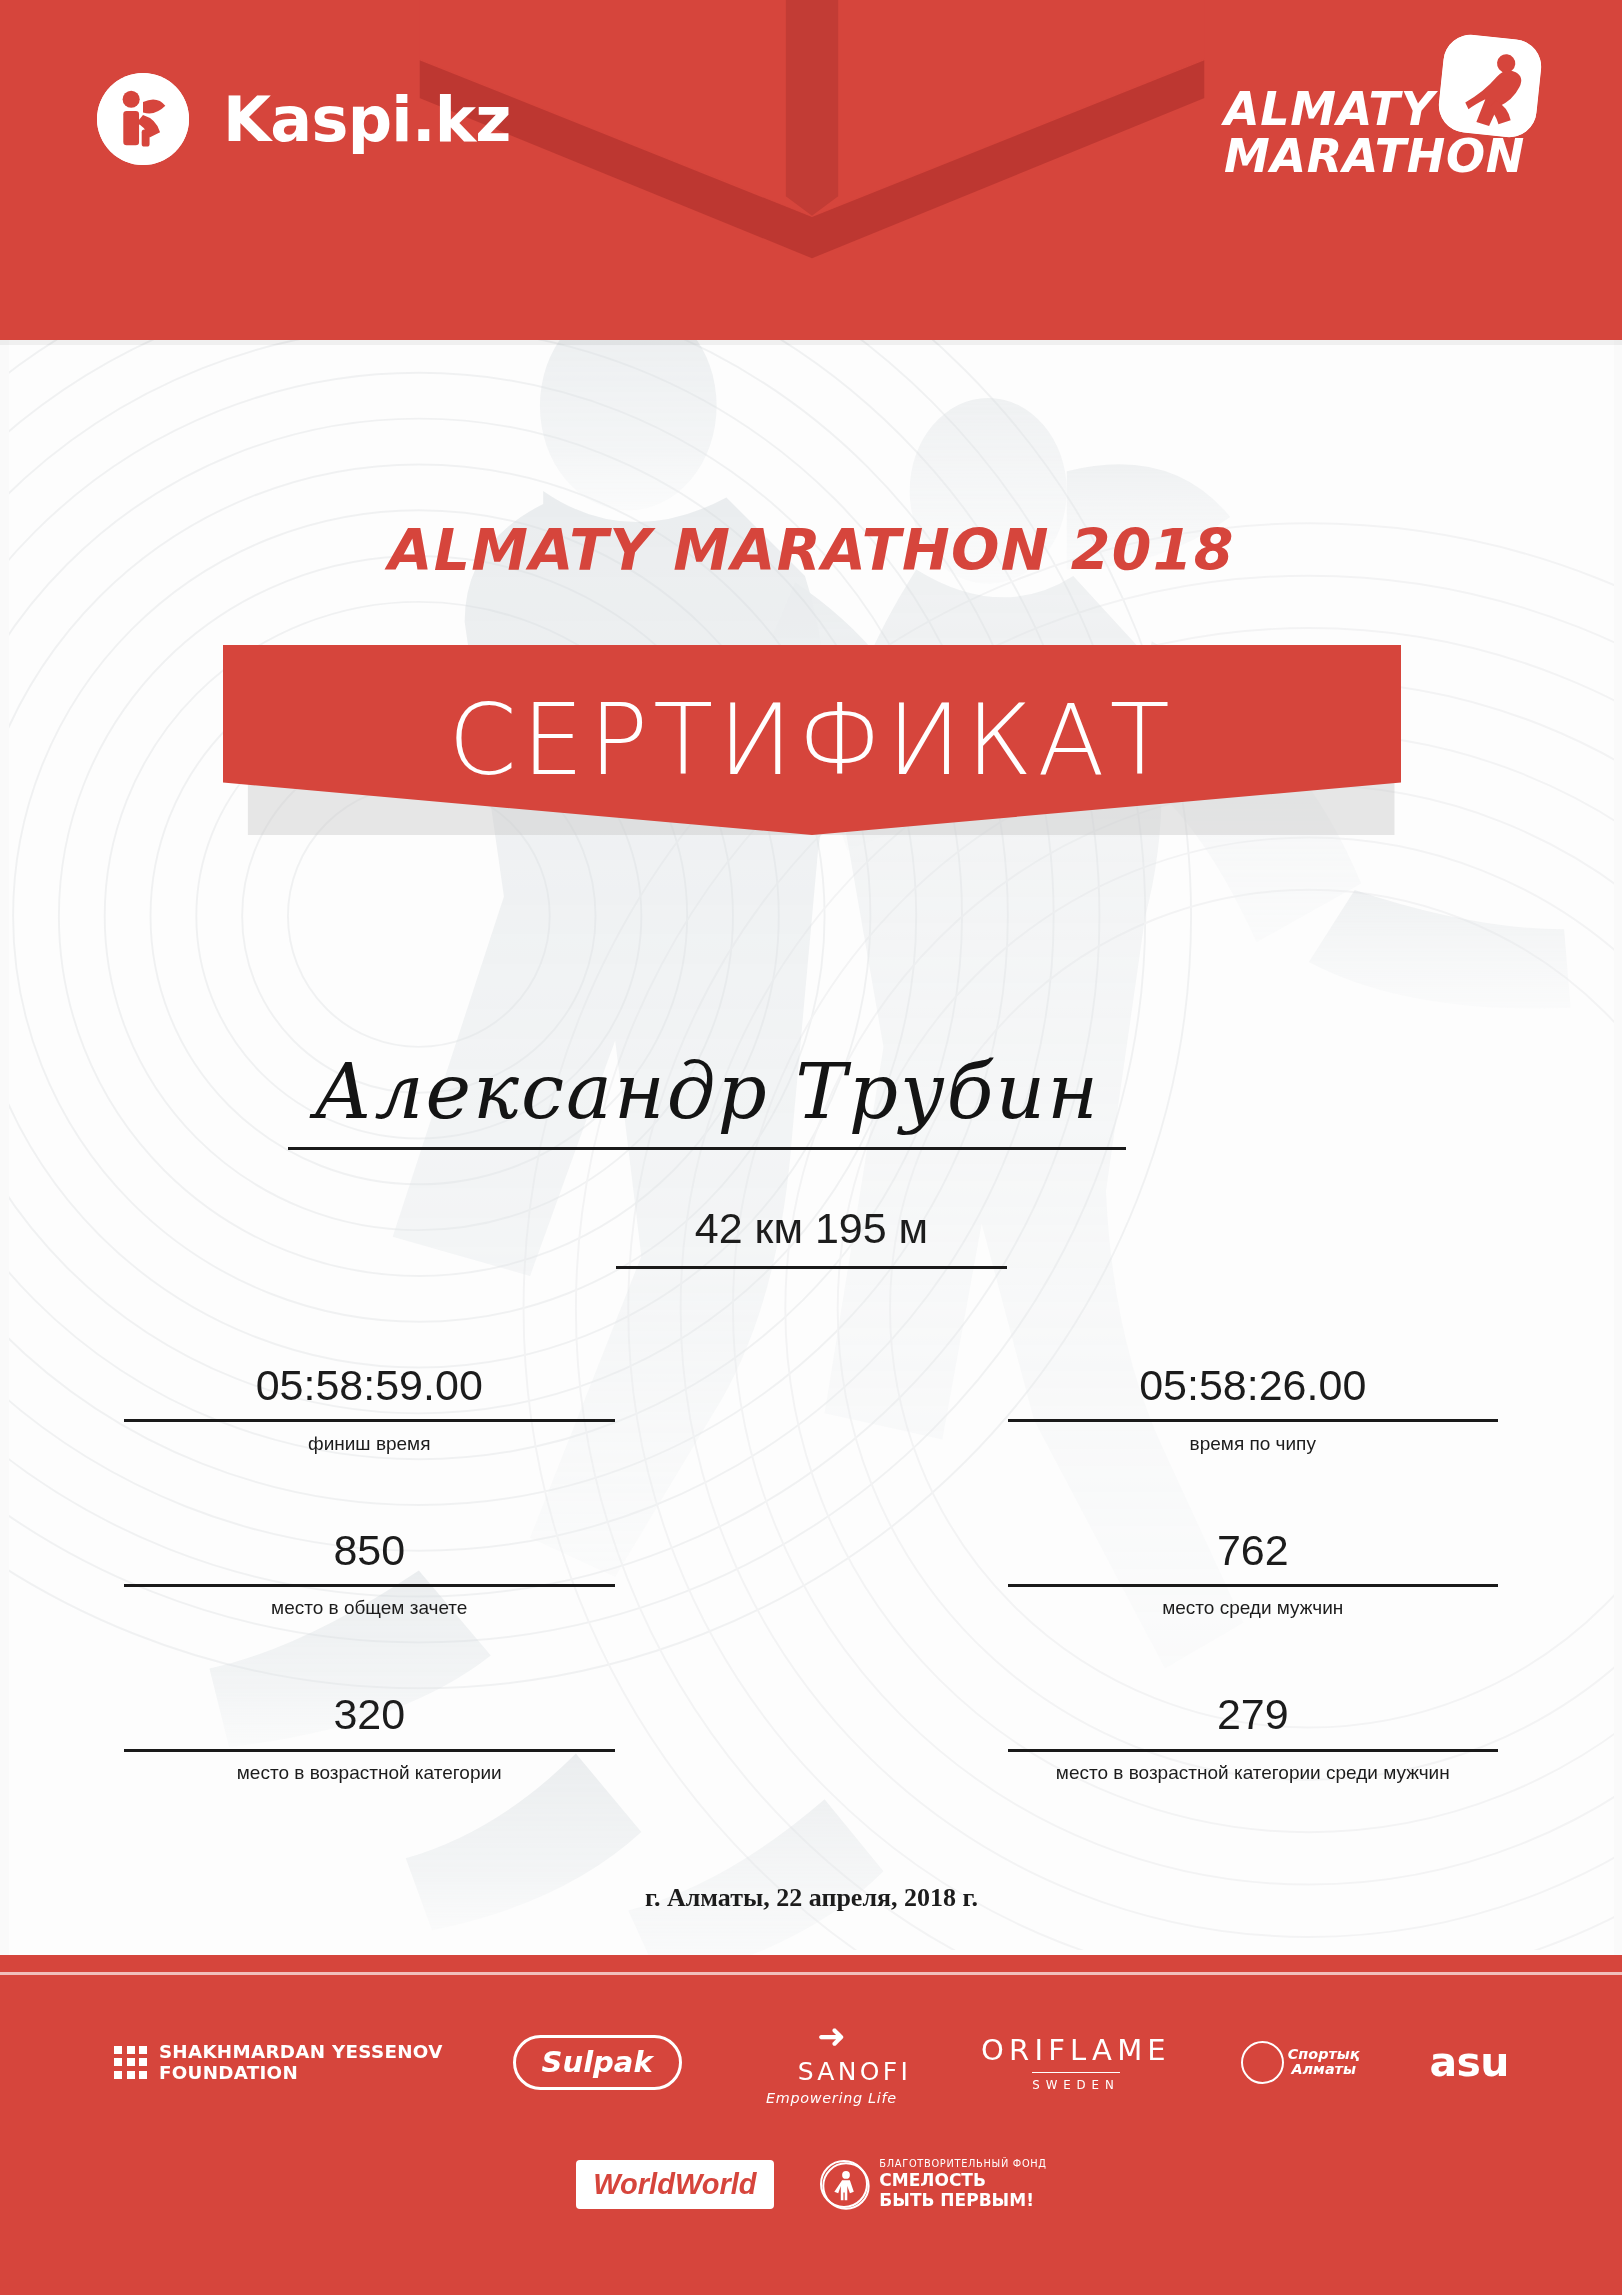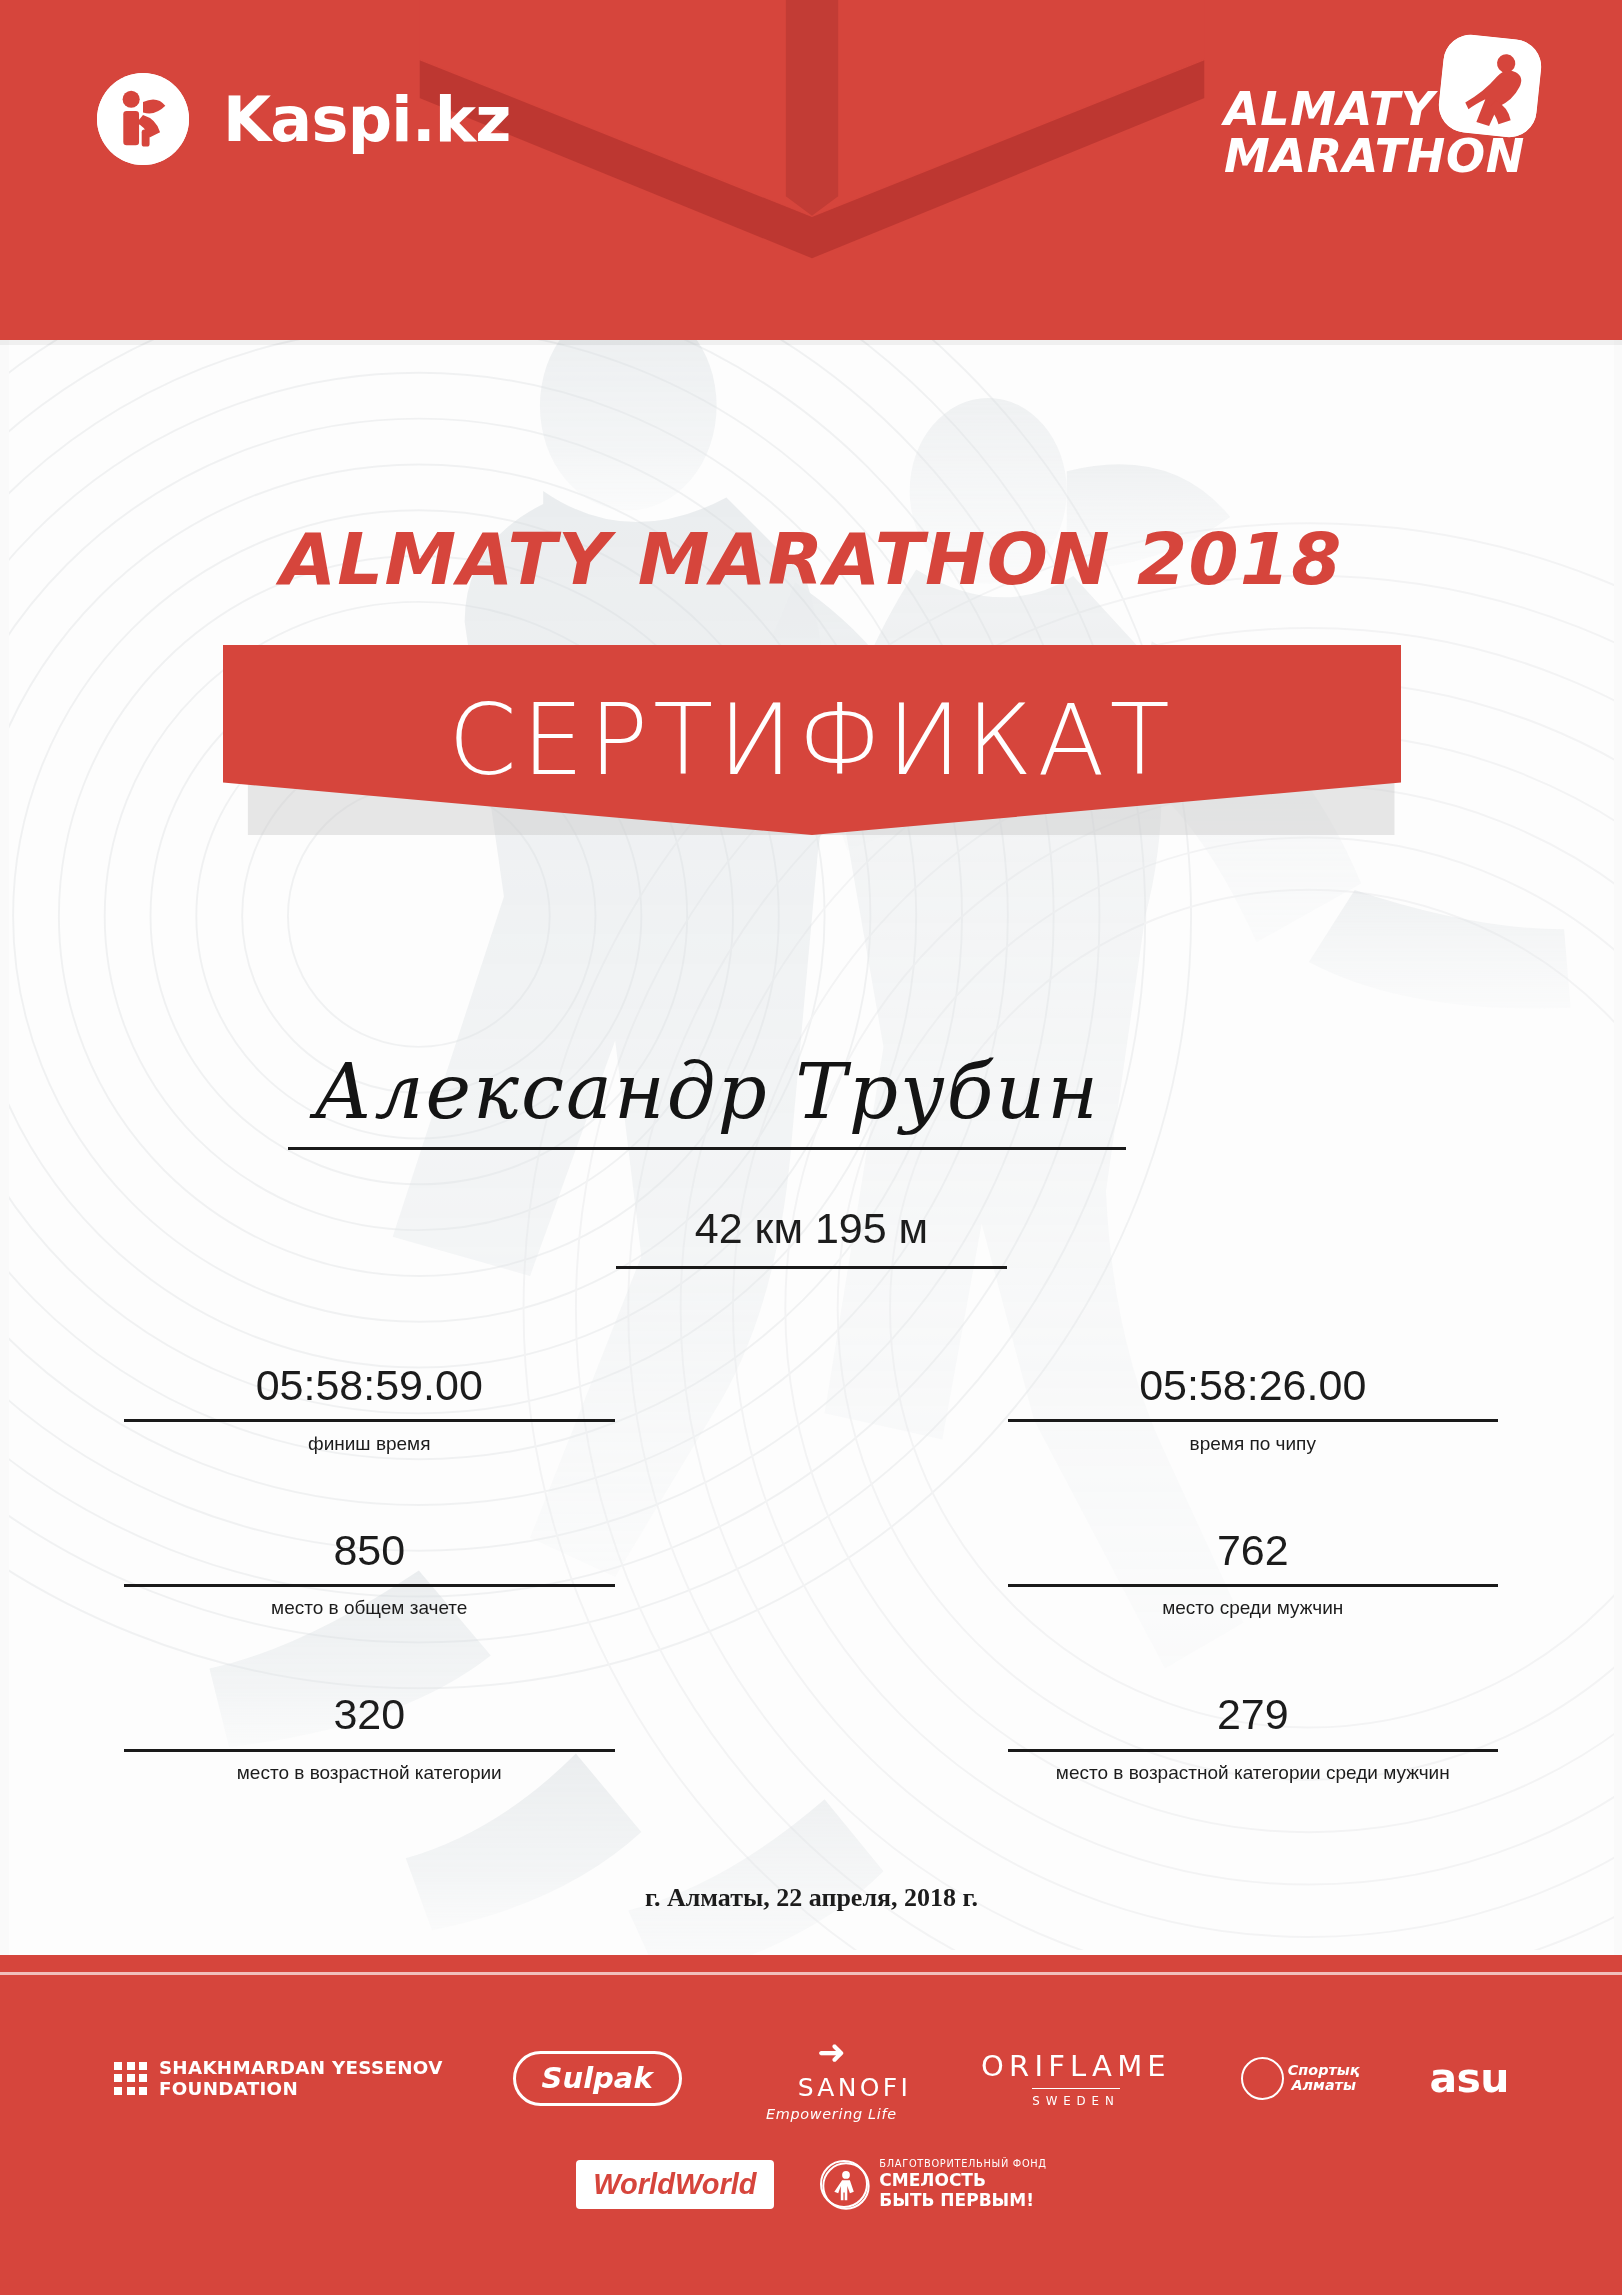--- a/index.html
+++ b/index.html
@@ -97,21 +97,21 @@
   }
 
   
   .main-title {
     position: absolute; left: 0; top: 517px;
     width: 1623px;
     text-align: center;
     font-family: "DejaVu Sans", sans-serif;
     font-style: italic;
     font-weight: bold;
-    font-size: 72px;
+    font-size: 57px;
     color: #d6453c;
     letter-spacing: 1.3px;
     z-index: 5;
   }
 
   .cert-ribbon {
     position: absolute; left: 50%; top: 645px;
     transform: translateX(-50%);
     width: 1178px; height: 190px;
     z-index: 5;
@@ -208,21 +208,21 @@
   }
   .bottom-rule {
     position: absolute; left: 0; top: 17px;
     width: 1623px; height: 2.6px;
     background: rgba(255,255,255,0.65);
   }
   .sponsors-row {
     position: absolute; left: 0; width: 1623px;
     display: flex; align-items: center; justify-content: center;
   }
-  .sponsors-row.r1 { top: 80px; gap: 70px; }
+  .sponsors-row.r1 { top: 64px; gap: 70px; }
   .sponsors-row.r2 { top: 203px; gap: 46px; }
 
   .sp { color: #ffffff; font-family: "DejaVu Sans", sans-serif; display: flex; align-items: center; }
 
   .sp-yessenov { gap: 11.8px; }
   .sp-yessenov .bars { display: grid; grid-template-columns: repeat(3, 7.9px); grid-template-rows: repeat(3, 7.9px); gap: 4.6px; }
   .sp-yessenov .bars i { background: #fff; display: block; }
   .sp-yessenov .bars i.tall { grid-row: span 1; height: 7.9px; }
   .sp-yessenov .txt { font-size: 18.3px; font-weight: bold; line-height: 1.18; letter-spacing: 0.3px; }
 

